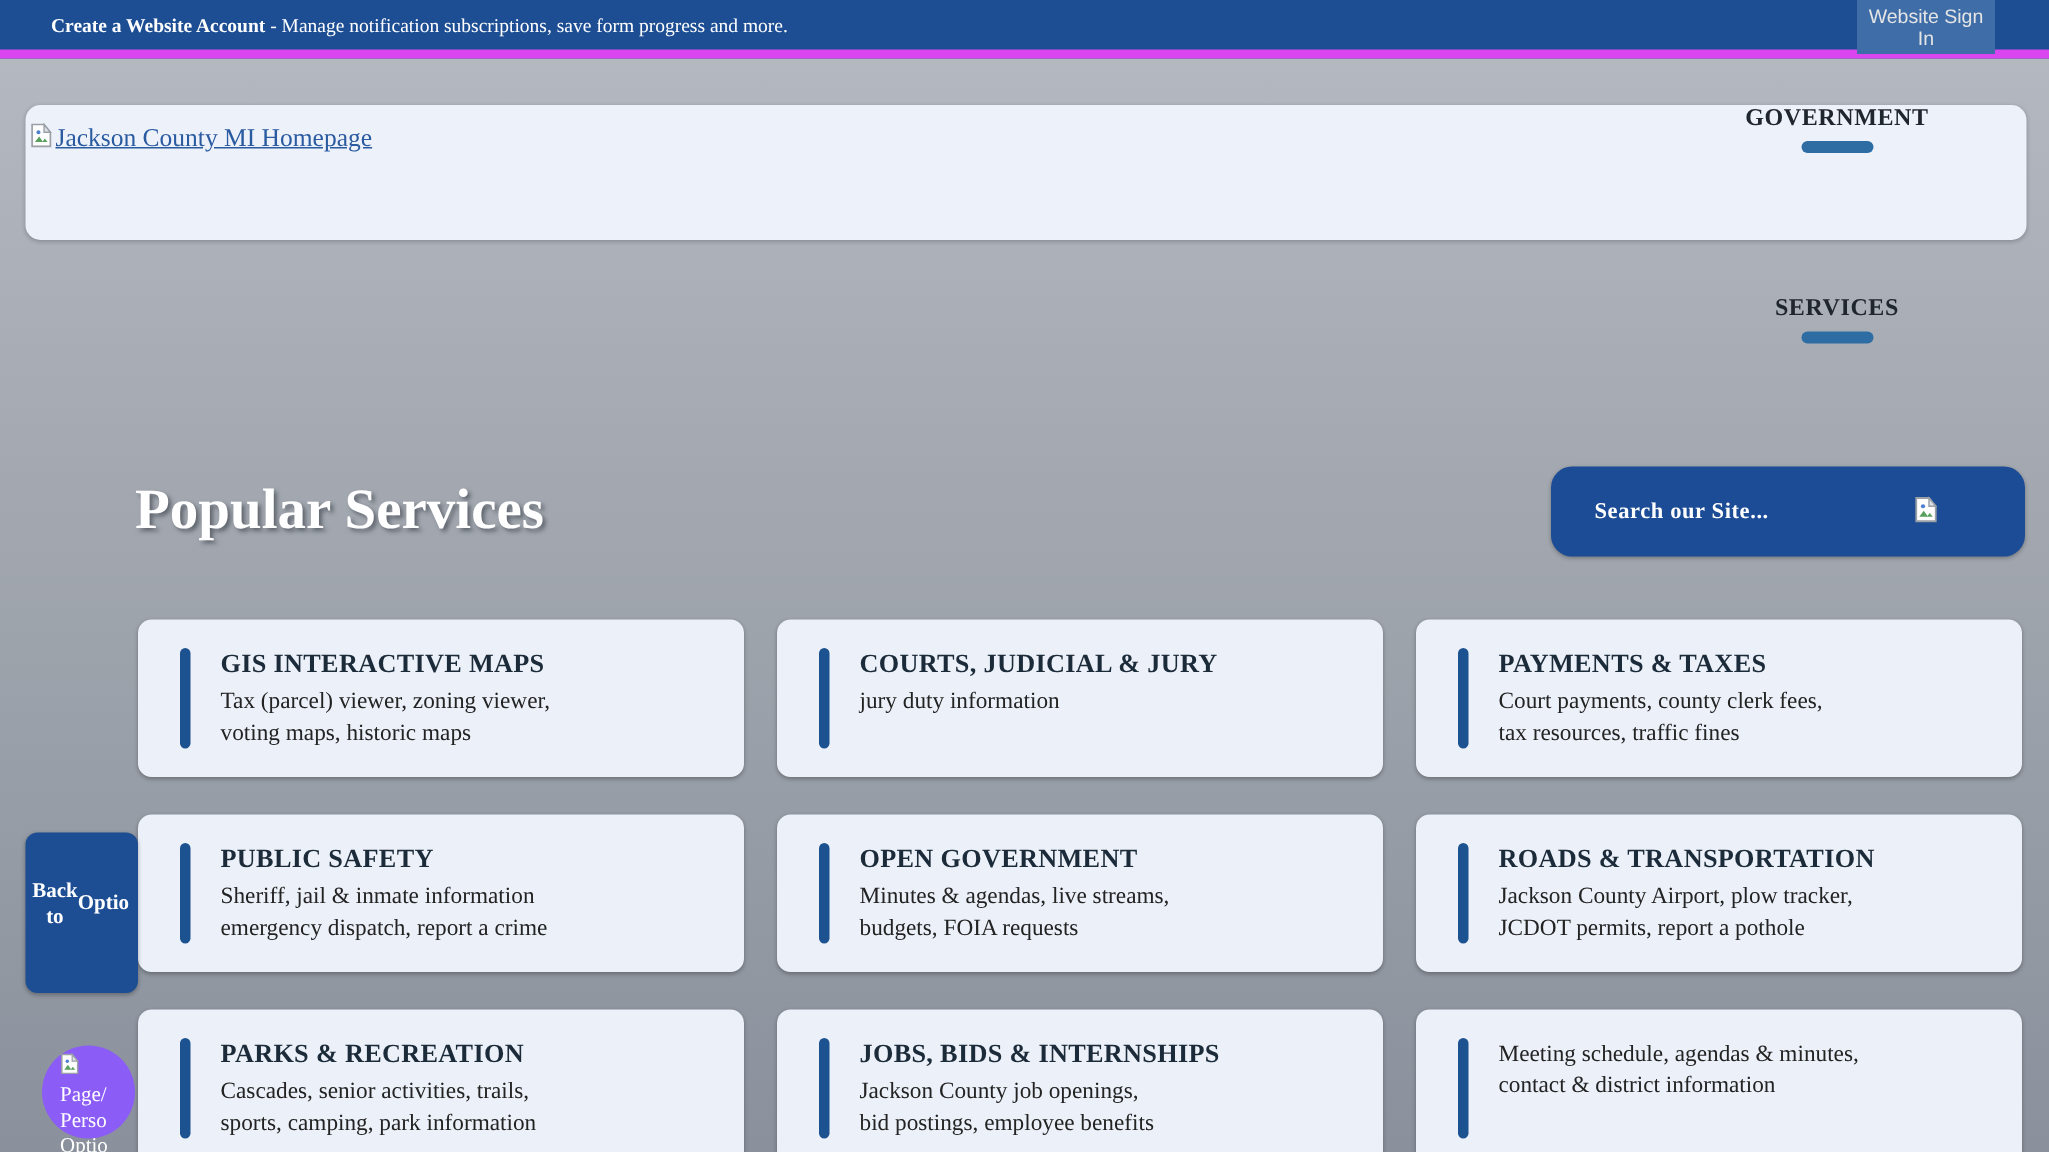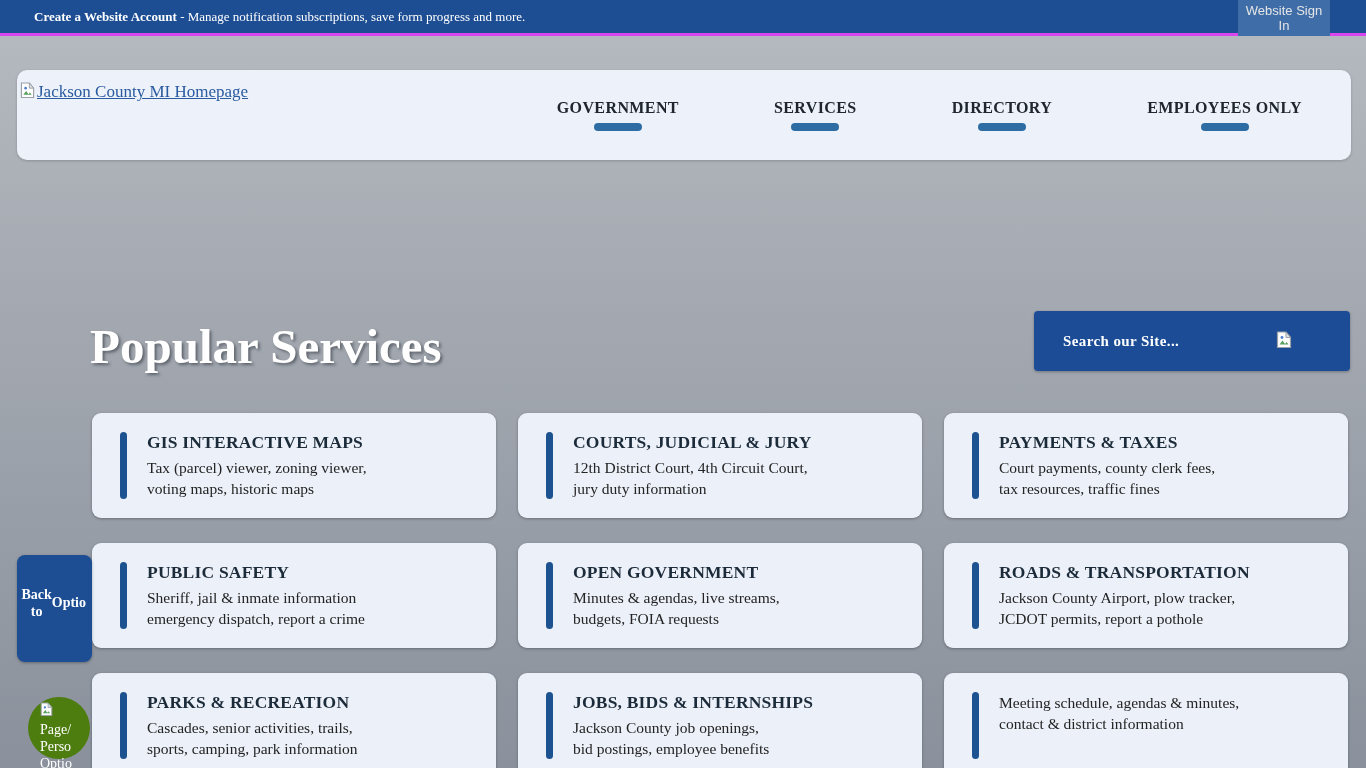--- a/index.html
+++ b/index.html
@@ -4,21 +4,21 @@
 <style>
   html,body{margin:0;padding:0;}
   body{
     width:1366px;height:768px;overflow:hidden;position:relative;
     background:linear-gradient(180deg,#b6bac1 0%,#a4a9b1 40%,#8a919c 100%);
     font-family:"Liberation Serif","DejaVu Serif",serif;
   }
   
   .topbar{
     position:absolute;top:0;left:0;width:100%;height:33px;
-    background:#1d4e94;border-bottom:3px solid #d946ef;
+    background:#1d4e94;border-bottom:6px solid #d946ef;
     display:flex;align-items:center;color:#fff;
   }
   .topbar-text{margin-left:34px;font-size:13px;white-space:nowrap;}
   .topbar-text b{font-weight:bold;}
   .signin-btn{
     position:absolute;right:36px;top:0;height:36px;width:92px;
     background:#3e6da8;border:none;color:#e5e5e5;cursor:pointer;
     font-family:"Liberation Sans","DejaVu Sans",sans-serif;font-size:13px;
     display:flex;align-items:center;justify-content:center;
   }
@@ -26,34 +26,34 @@
   .header{
     position:absolute;left:17px;top:70px;width:1334px;height:90px;
     background:#edf2fa;border-radius:10px;box-shadow:0 1px 3px rgba(0,0,0,.2);
   }
   .logo-link{
     position:absolute;left:3px;top:12px;display:flex;align-items:flex-start;gap:2px;
     color:#2a5aa0;text-decoration:underline;font-size:17px;cursor:pointer;
   }
   .nav{
     position:absolute;right:49px;top:0;height:100%;
-    display:flex;align-items:center;gap:95px;
+    display:flex;align-items:center;gap:95px;flex-direction:column;
   }
   .nav-item{display:flex;flex-direction:column;align-items:center;cursor:pointer;}
   .nav-item .lbl{font-weight:bold;font-size:16px;color:#20262e;letter-spacing:.4px;white-space:nowrap;}
   .nav-item .bar{margin-top:6px;width:48px;height:8px;border-radius:4px;background:#2e6da4;}
   
   .page-title{
     position:absolute;left:90px;top:318px;margin:0;
-    font-size:49px;font-weight:bold;color:#fff;
+    font-size:38px;font-weight:bold;color:#fff;
     text-shadow:2px 2px 3px rgba(40,45,55,.55);
   }
   .search-box{
     position:absolute;left:1034px;top:311px;width:316px;height:60px;
-    background:#1b4c95;border-radius:4px;box-shadow:0 1px 3px rgba(0,0,0,.3);
+    background:#1b4c95;border-radius:14px;box-shadow:0 1px 3px rgba(0,0,0,.3);
     display:flex;align-items:center;
   }
   .search-input{
     flex:1;margin-left:27px;background:transparent;border:none;outline:none;
     color:#fff;font-family:"Liberation Serif","DejaVu Serif",serif;
     font-size:15px;font-weight:bold;letter-spacing:.4px;
   }
   .search-input::placeholder{color:#fff;opacity:1;}
   .search-btn{
     background:transparent;border:none;cursor:pointer;
@@ -81,21 +81,21 @@
   .back-home{
     position:absolute;left:17px;top:555px;width:75px;height:107px;
     background:#1d4e94;border:none;border-radius:8px;cursor:pointer;
     color:#fff;font-family:"Liberation Serif","DejaVu Serif",serif;
     font-size:14px;font-weight:bold;line-height:17px;text-align:center;
     display:flex;justify-content:flex-end;align-items:center;
     padding-bottom:13px;box-sizing:border-box;box-shadow:0 1px 3px rgba(0,0,0,.3);
   }
   .perso-btn{
     position:absolute;left:28px;top:697px;width:62px;height:62px;border-radius:50%;
-    background:#4d7c0f;border:none;cursor:pointer;padding:0;
+    background:#8b5cf6;border:none;cursor:pointer;padding:0;
     color:#fff;font-family:"Liberation Serif","DejaVu Serif",serif;
   }
   .perso-inner{
     position:absolute;left:12px;top:5px;text-align:left;
     font-size:14px;line-height:17px;color:#fff;white-space:nowrap;
   }
   .bimg{display:inline-block;vertical-align:middle;}
 </style>
 </head>
 <body>
@@ -160,21 +160,20 @@
   <div class="card">
     <div class="accent"></div>
     <h3>GIS INTERACTIVE MAPS</h3>
     <p>Tax (parcel) viewer, zoning viewer,</p>
     <p>voting maps, historic maps</p>
   </div>
 
   <div class="card">
     <div class="accent"></div>
     <h3>COURTS, JUDICIAL &amp; JURY</h3>
-    <p>12th District Court, 4th Circuit Court,</p>
     <p>jury duty information</p>
   </div>
 
   <div class="card">
     <div class="accent"></div>
     <h3>PAYMENTS &amp; TAXES</h3>
     <p>Court payments, county clerk fees,</p>
     <p>tax resources, traffic fines</p>
   </div>
 

